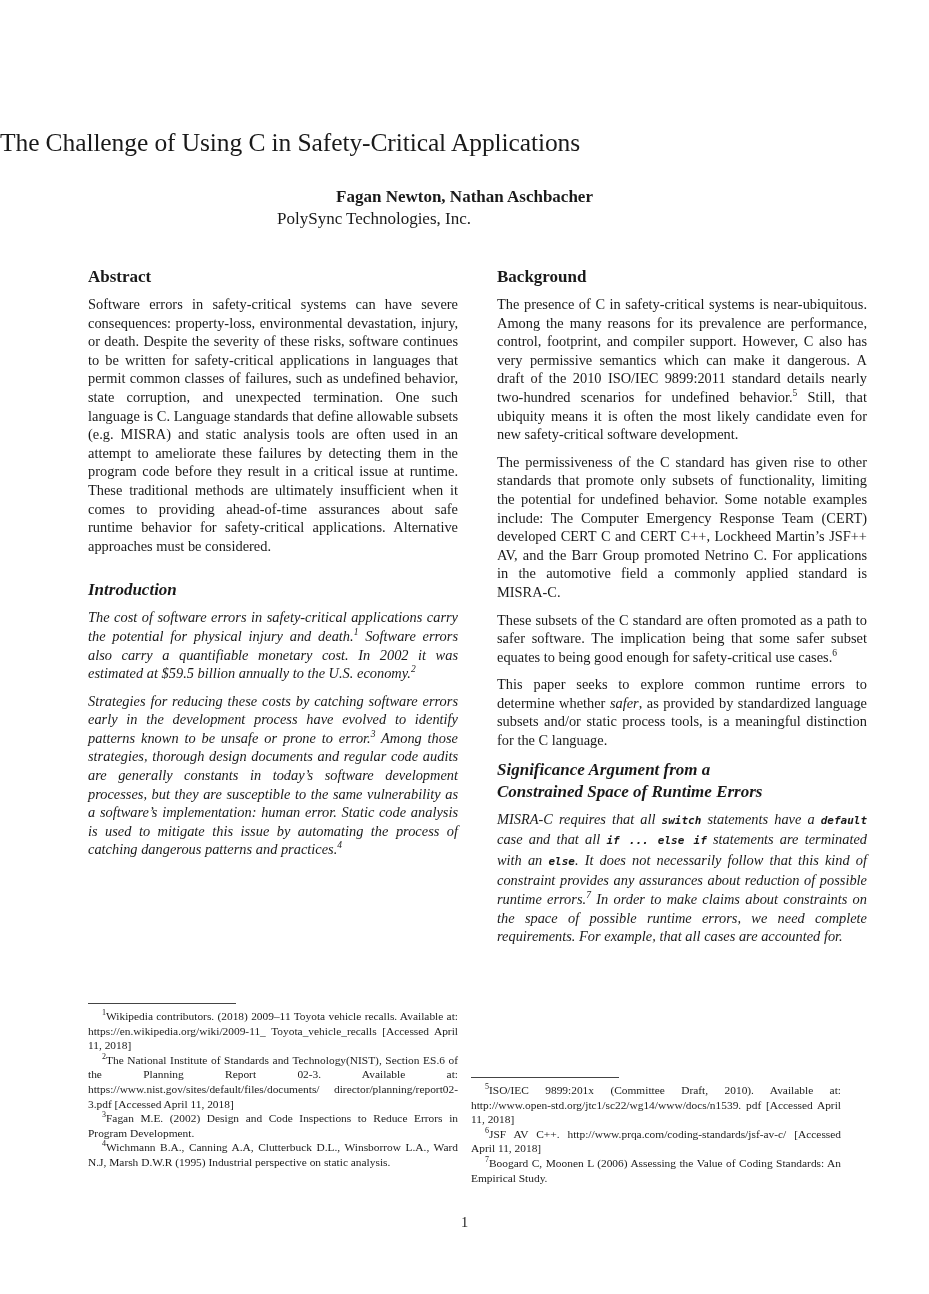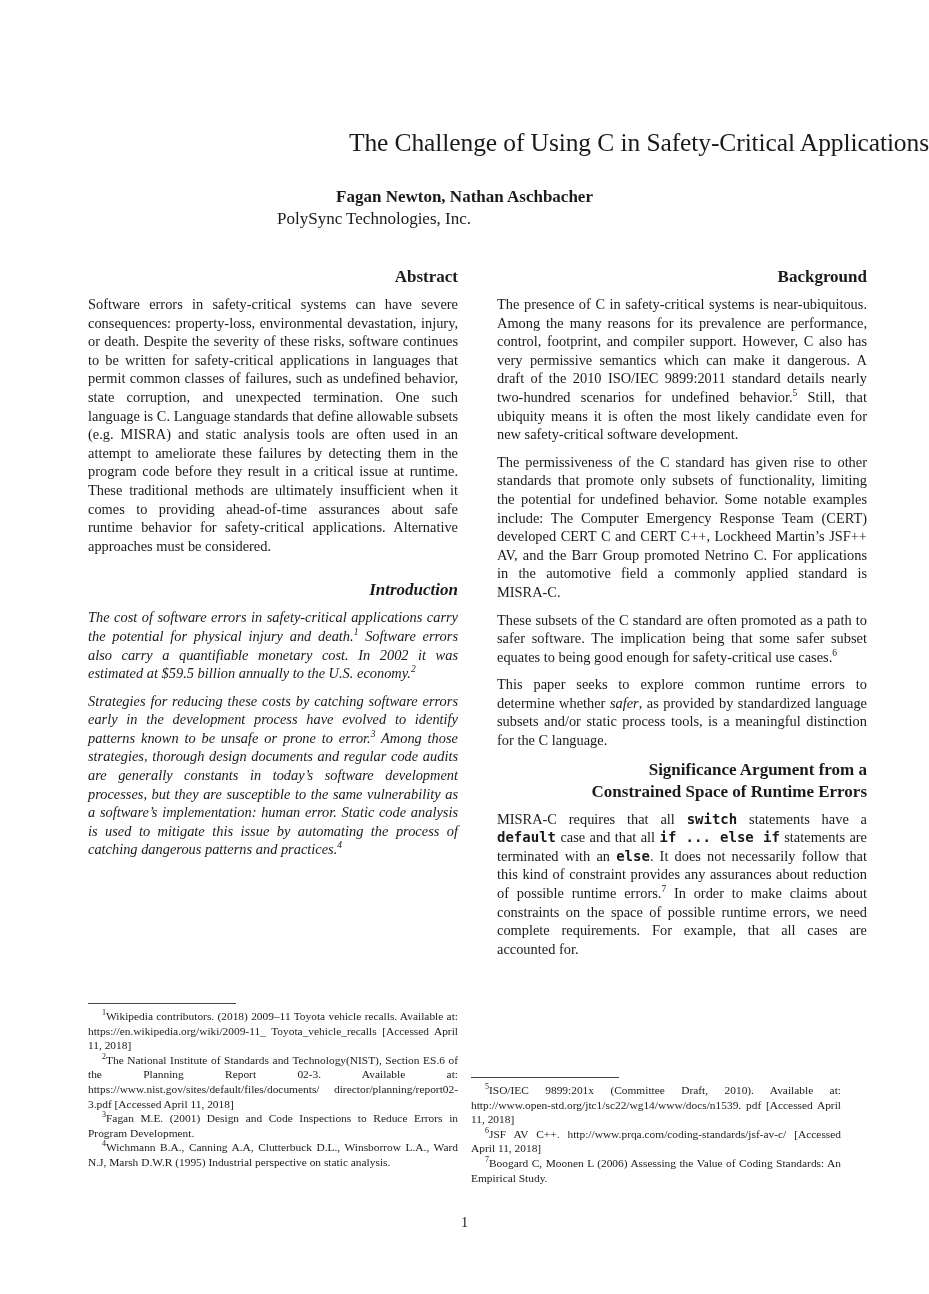--- a/index.html
+++ b/index.html
@@ -3,21 +3,21 @@
   <meta charset="utf-8">
   <style>
     html, body { margin: 0; padding: 0; background: #ffffff; }
     body {
       width: 929px; height: 1294px; position: relative; overflow: hidden;
       font-family: "DejaVu Serif", "Liberation Serif", serif;
       color: #1a1a1a;
     }
     .title {
       position: absolute; left: 0; width: 929px; top: 128px;
-      text-align: right; font-size: 25.5px; font-weight: normal;
+      text-align: left; font-size: 25.5px; font-weight: normal;
       font-family: "Liberation Serif", "DejaVu Serif", serif;
       letter-spacing: -0.1px; color: #1a1a1a;
     }
     .authors {
       position: absolute; left: 0; width: 929px; top: 187px;
       text-align: center; font-size: 17px; font-weight: bold;
       font-family: "Liberation Serif", "DejaVu Serif", serif;
     }
     .affil {
       position: absolute; left: 0; width: 748px; top: 209px;
@@ -26,43 +26,43 @@
     }
     .col {
       position: absolute; top: 266px; width: 370px;
       font-family: "Liberation Serif", "DejaVu Serif", serif;
       font-size: 14.4px; line-height: 18.6px; text-align: justify;
       hyphens: manual;
     }
     .col.left { left: 88px; }
     .col.right { left: 497px; }
     h2 {
-      font-size: 17px; font-weight: bold; text-align: right;
+      font-size: 17px; font-weight: bold; text-align: left;
       margin: 0 0 7px 0; line-height: 22px;
       font-family: "Liberation Serif", "DejaVu Serif", serif;
     }
     p { margin: 0 0 9px 0; }
     sup { font-size: 9.5px; line-height: 0; vertical-align: 6px; }
-    code { font-family: "DejaVu Sans Mono", "Liberation Mono", monospace; font-size: 14px; font-weight: bold; }
+    code { font-family: "DejaVu Sans Mono", "Liberation Mono", monospace; font-size: 11px; font-weight: bold; }
     em { font-style: italic; }
     .footnotes {
       position: absolute; width: 370px;
       font-family: "Liberation Serif", "DejaVu Serif", serif;
       font-size: 11.4px; line-height: 14.6px; text-align: justify;
     }
     .footnotes.left { left: 88px; top: 1003px; }
     .footnotes.right { left: 471px; top: 1077px; }
     .fn-rule { width: 148px; height: 0; border-top: 1px solid #444; margin-bottom: 5px; }
     .fn { text-indent: 14px; margin: 0; word-break: break-word; }
     .fn sup { font-size: 8px; vertical-align: 5px; }
     .pagenum {
       position: absolute; top: 1214px; left: 0; width: 929px; text-align: center;
       font-family: "Liberation Serif", "DejaVu Serif", serif; font-size: 14.4px;
     }
-    .sig-heading { margin-top: 8px; }
+    .sig-heading { margin-top: 8px; font-style: italic; }
   </style>
 </head>
 <body>
 
 <div>
   <div class="title">The Challenge of Using C in Safety-Critical Applications</div>
   <div class="authors">Fagan Newton, Nathan Aschbacher</div>
   <div class="affil">PolySync Technologies, Inc.</div>
 
   <div class="col left">
@@ -90,21 +90,21 @@
     <section class="sig-heading">
       <h2><span>Significance Argument from a</span><br><span>Constrained Space of Runtime Errors</span></h2>
       <p><span>MISRA-C requires that all </span><code>switch</code><span> statements have a </span><code>default</code><span> case and that all </span><code style="white-space:pre;">if ... else if</code><span> statements are terminated with an </span><code>else</code><span>. It does not necessarily follow that this kind of constraint provides any assur­ances about reduction of possible runtime errors.</span><sup>7</sup><span> In order to make claims about constraints on the space of possible runtime errors, we need complete requirements. For example, that all cases are accounted for.</span></p>
     </section>
   </div>
 
   <div class="footnotes left">
     <div class="fn-rule"></div>
     <p class="fn"><sup>1</sup><span>Wikipedia contributors.  (2018) 2009–11 Toyota vehicle recalls. Available at: https://en.wikipedia.org/wiki/2009-11_ Toyota_vehicle_recalls [Accessed April 11, 2018]</span></p>
     <p class="fn"><sup>2</sup><span>The National Institute of Standards and Technol­ogy(NIST), Section ES.6 of the Planning Report 02-3. Avail­able at: https://www.nist.gov/sites/default/files/documents/ director/planning/report02-3.pdf [Accessed April 11, 2018]</span></p>
-    <p class="fn"><sup>3</sup><span>Fagan M.E. (2001) Design and Code Inspections to Reduce Errors in Program Development.</span></p>
+    <p class="fn"><sup>3</sup><span>Fagan M.E. (2002) Design and Code Inspections to Reduce Errors in Program Development.</span></p>
     <p class="fn"><sup>4</sup><span>Wichmann B.A., Canning A.A, Clutterbuck D.L., Winsbor­row L.A., Ward N.J, Marsh D.W.R (1995) Industrial perspective on static analysis.</span></p>
   </div>
 
   <div class="footnotes right">
     <div class="fn-rule"></div>
     <p class="fn"><sup>5</sup><span>ISO/IEC 9899:201x (Committee Draft, 2010).  Available at: http://www.open-std.org/jtc1/sc22/wg14/www/docs/n1539. pdf [Accessed April 11, 2018]</span></p>
     <p class="fn"><sup>6</sup><span>JSF AV C++. http://www.prqa.com/coding-standards/jsf-av-c/ [Accessed April 11, 2018]</span></p>
     <p class="fn"><sup>7</sup><span>Boogard C, Moonen L (2006) Assessing the Value of Coding Standards: An Empirical Study.</span></p>
   </div>
 

